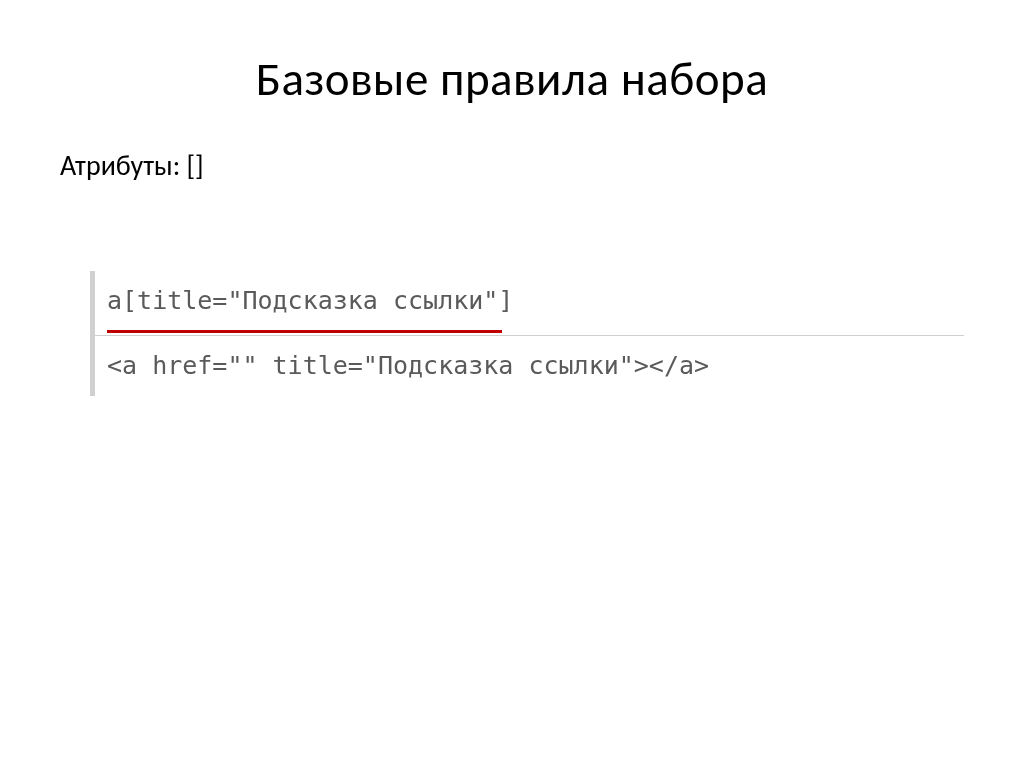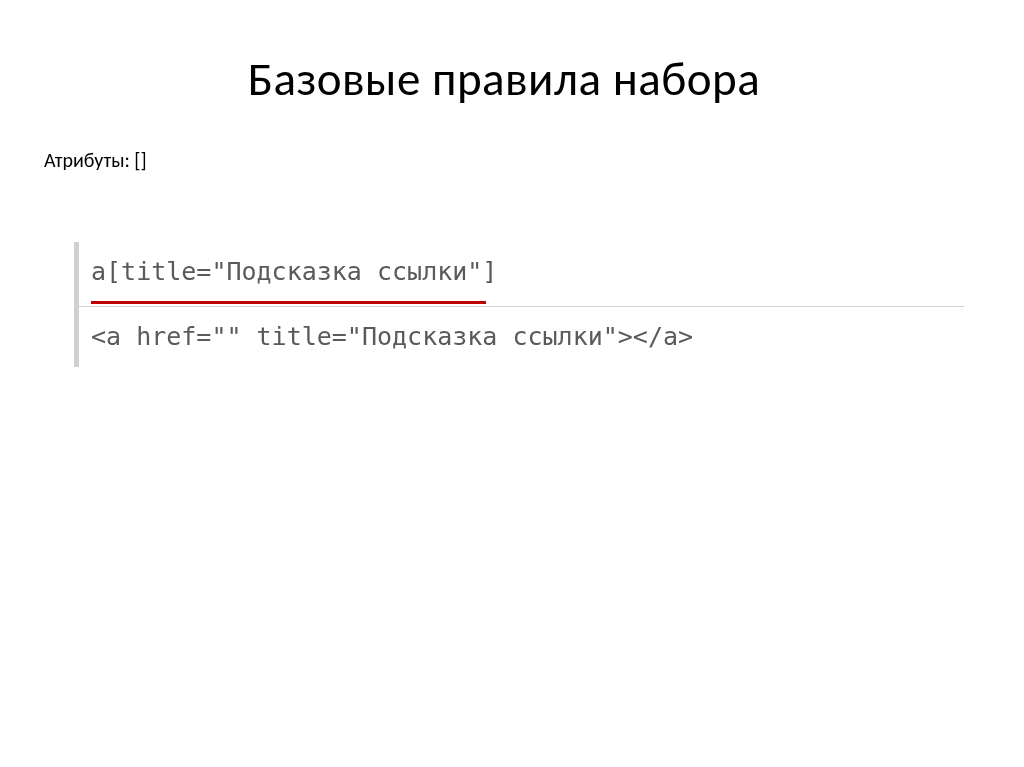--- a/index.html
+++ b/index.html
@@ -6,34 +6,34 @@
     margin: 0;
     padding: 0;
     background: #ffffff;
     width: 1024px;
     height: 767px;
     font-family: Calibri, Arial, sans-serif;
     color: #000000;
     box-sizing: border-box;
   }
   .slide {
-    padding: 30px 60px 0 44px;
+    padding: 30px 60px 0 60px;
   }
   .title {
     text-align: center;
     font-size: 47px;
     font-weight: 400;
     margin-top: 20px;
     margin-bottom: 40px;
     letter-spacing: 0.5px;
   }
   .subtitle {
-    font-size: 20px;
+    font-size: 28px;
     font-weight: 400;
-    margin-bottom: 70px;
+    margin-bottom: 88px;
   }
   .code-container {
     margin-left: 30px;
   }
   .code-block {
     border-left: 5px solid #d0d0d0;
     margin-bottom: 50px;
   }
   .code-line {
     font-family: Consolas, Menlo, monospace;

